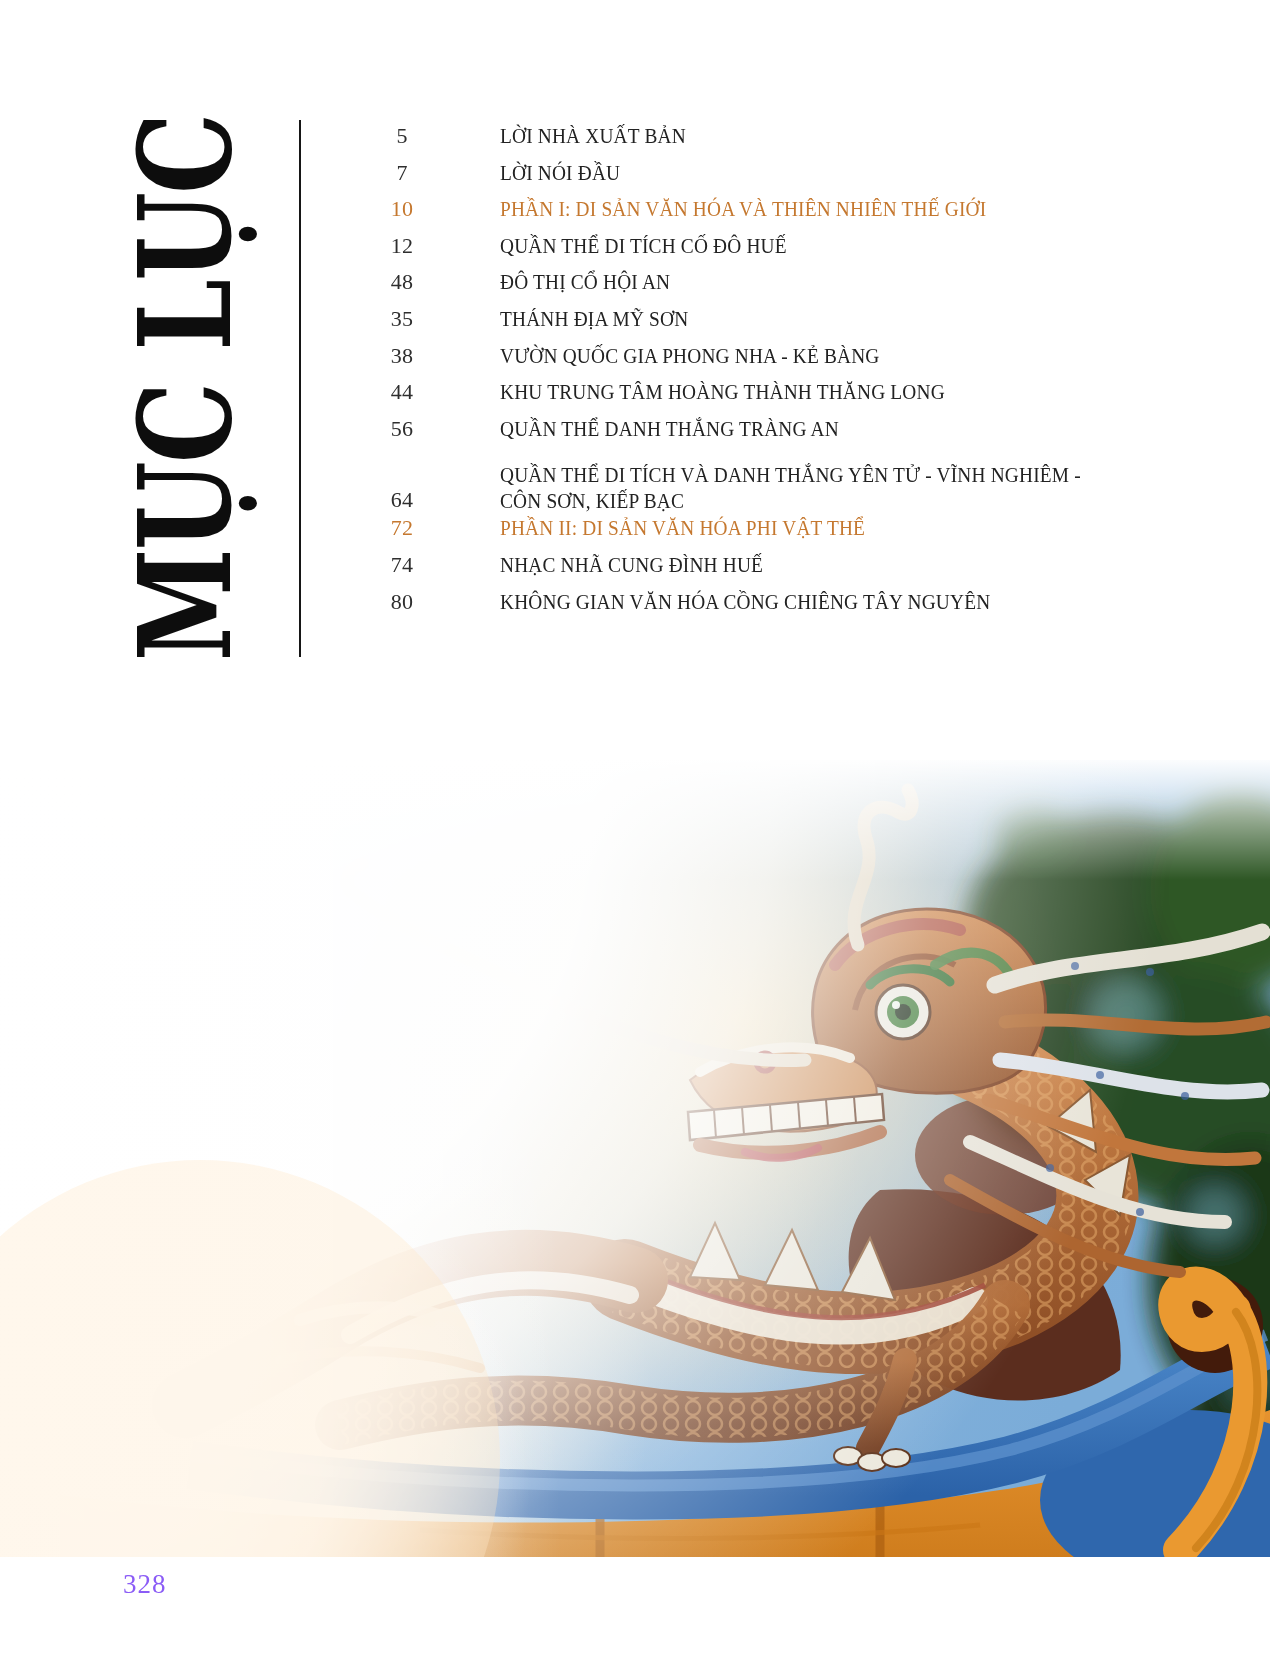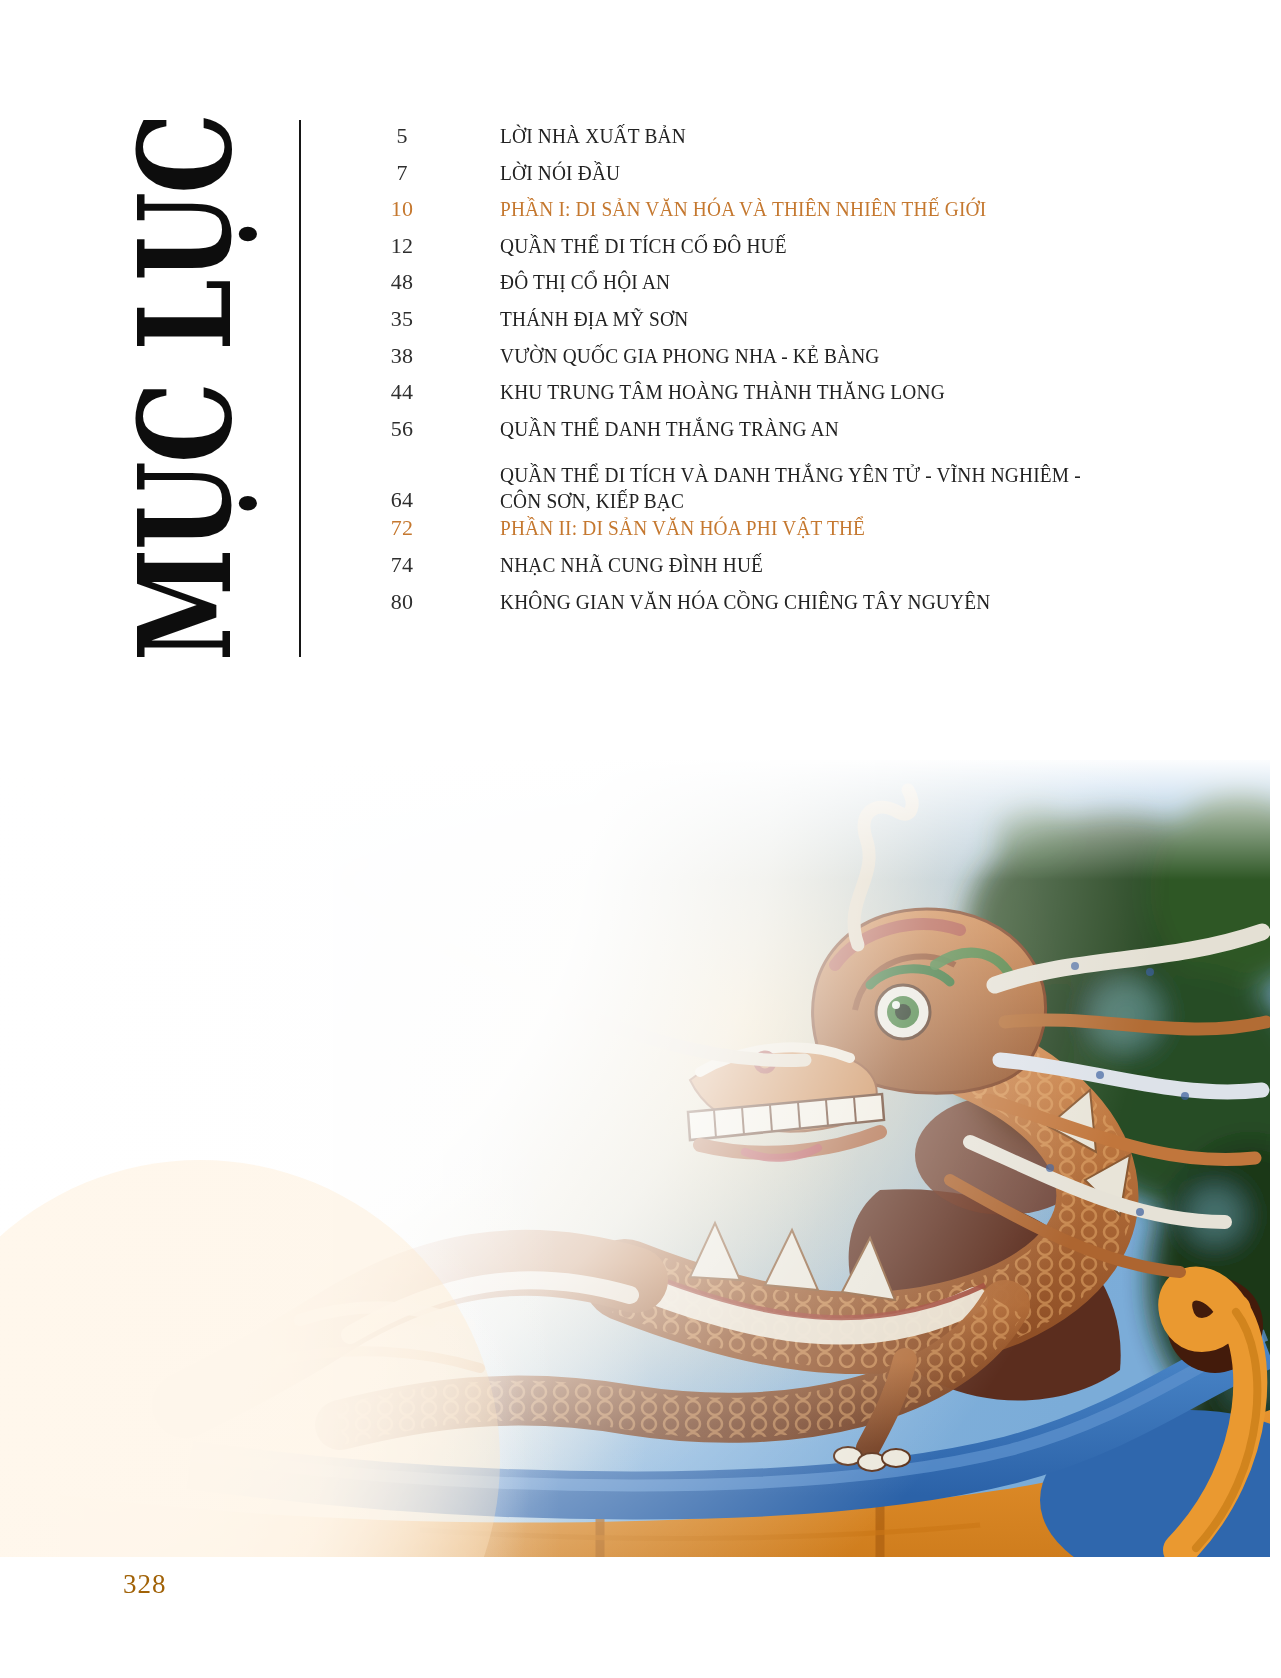--- a/index.html
+++ b/index.html
@@ -42,21 +42,21 @@
     font-size:22px;line-height:28px;color:var(--text-dark);letter-spacing:0.2px;
   }
   .two-line .ttl{line-height:26px;}
   .l1,.l2{display:block;}
   .two-line .l1{text-align:justify;text-align-last:justify;}
   .hl .num,.hl .l1{color:var(--highlight-orange);}
   
   .photo{position:absolute;left:0;top:760px;width:1270px;height:797px;}
   .photo svg{display:block;}
   
-  .folio{position:absolute;left:123px;top:1569px;font-size:27px;color:#a16207;letter-spacing:1px;}
+  .folio{position:absolute;left:123px;top:1569px;font-size:27px;color:#8b5cf6;letter-spacing:1px;}
 </style>
 </head>
 <body>
 
 <div class="toc">
   <div class="vtitle-anchor">
     <div class="vtitle">MỤC LỤC</div>
   </div>
   <div class="divider"></div>
   <div class="toc-list" id="toc-list">

